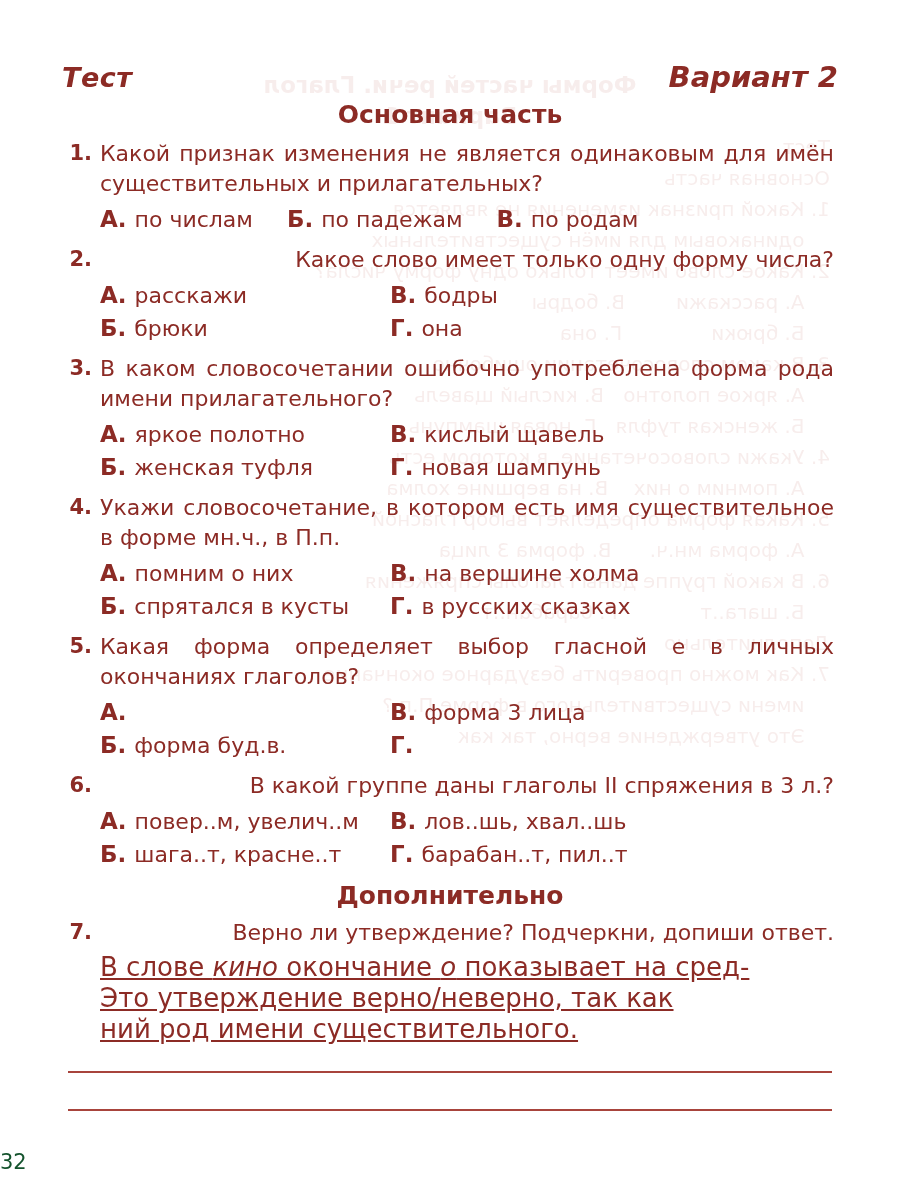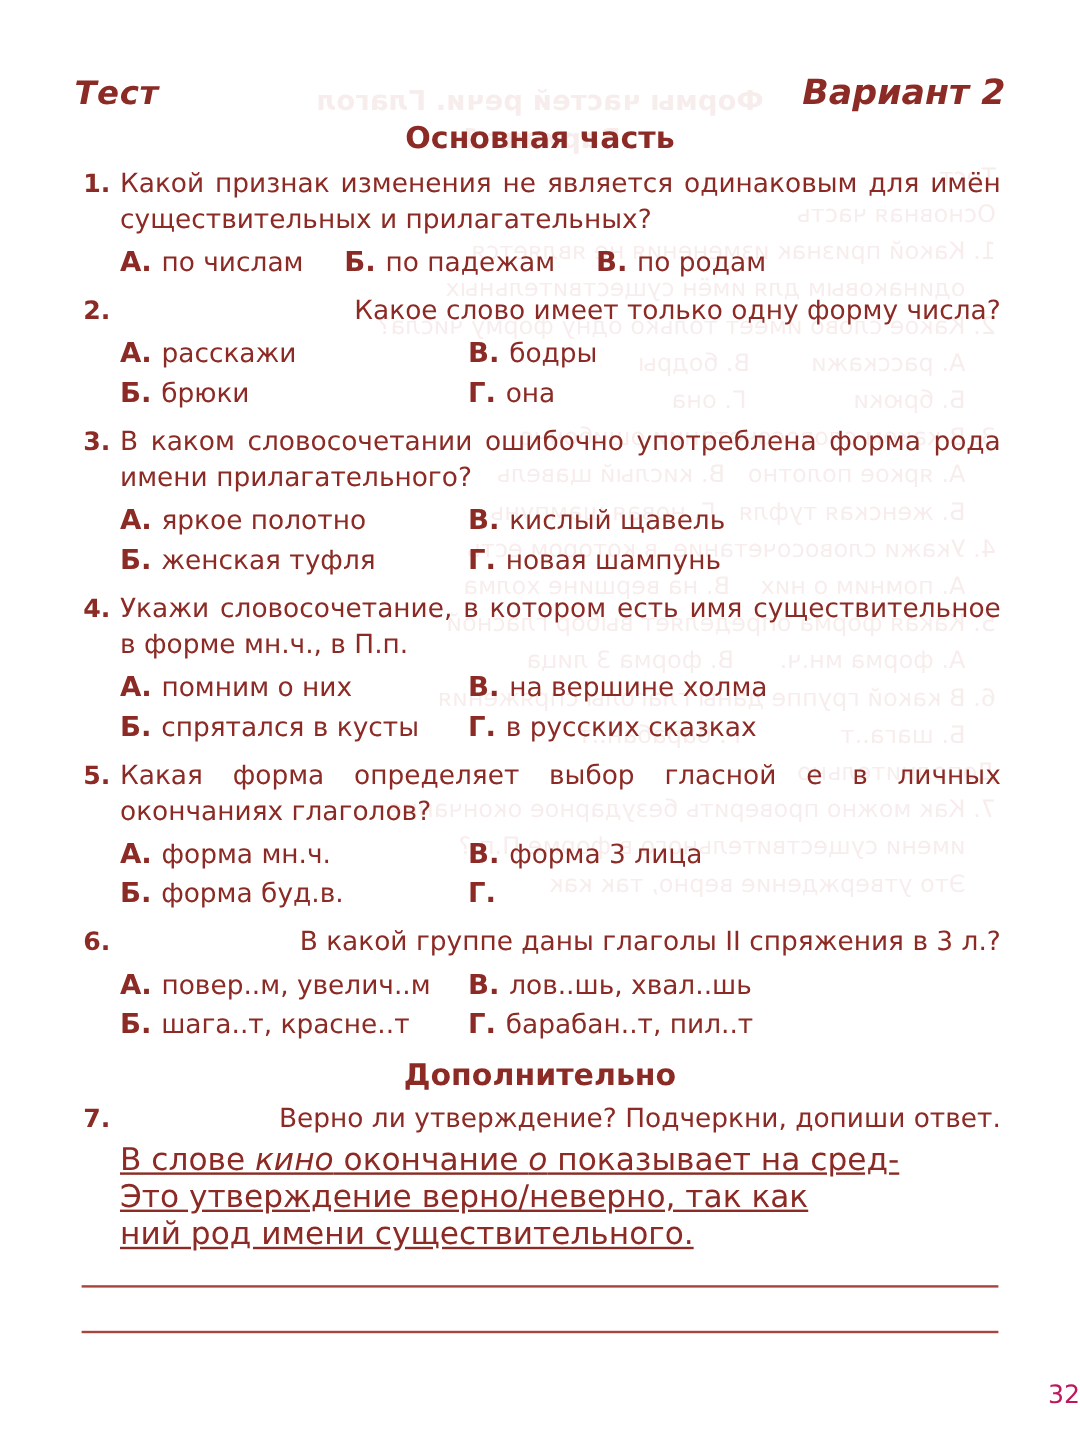--- a/index.html
+++ b/index.html
@@ -139,23 +139,23 @@
     border: none;
     border-top: 2px solid #a8443c;
     margin: 0 6px 36px 6px;
   }
 
   .page-num {
     position: absolute;
     bottom: 26px;
     left: 0;
     right: 0;
-    text-align: right;
+    text-align: left;
     font-size: 21px;
-    color: #be185d;
+    color: #14532d;
     z-index: 2;
   }
 </style>
 </head>
 <body>
 
 <div class="bleed">
   <div class="b-title">Формы частей речи. Глагол</div>
   <div class="b-title">Вариант 1</div>
   <div class="b-line">Тест</div>
@@ -293,21 +293,20 @@
     </div>
 
     <div class="q">
       <div class="q-num">5.</div>
       <div class="q-text">Какая форма определяет выбор гласной е в личных окончаниях глаголов?</div>
     </div>
     <div class="opts two-col">
       <div class="opt-row">
         <div class="opt">
           <span class="lbl">А.</span>
-          <span>форма мн.ч.</span>
         </div>
         <div class="opt">
           <span class="lbl">В.</span>
           <span>форма 3 лица</span>
         </div>
       </div>
       <div class="opt-row">
         <div class="opt">
           <span class="lbl">Б.</span>
           <span>форма буд.в.</span>

